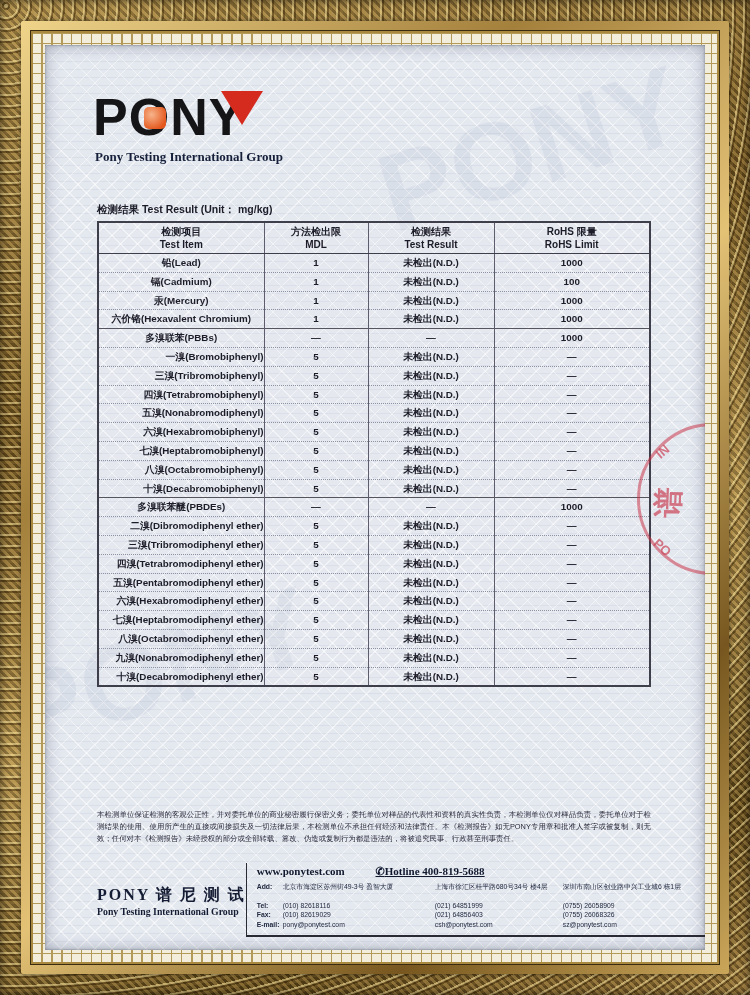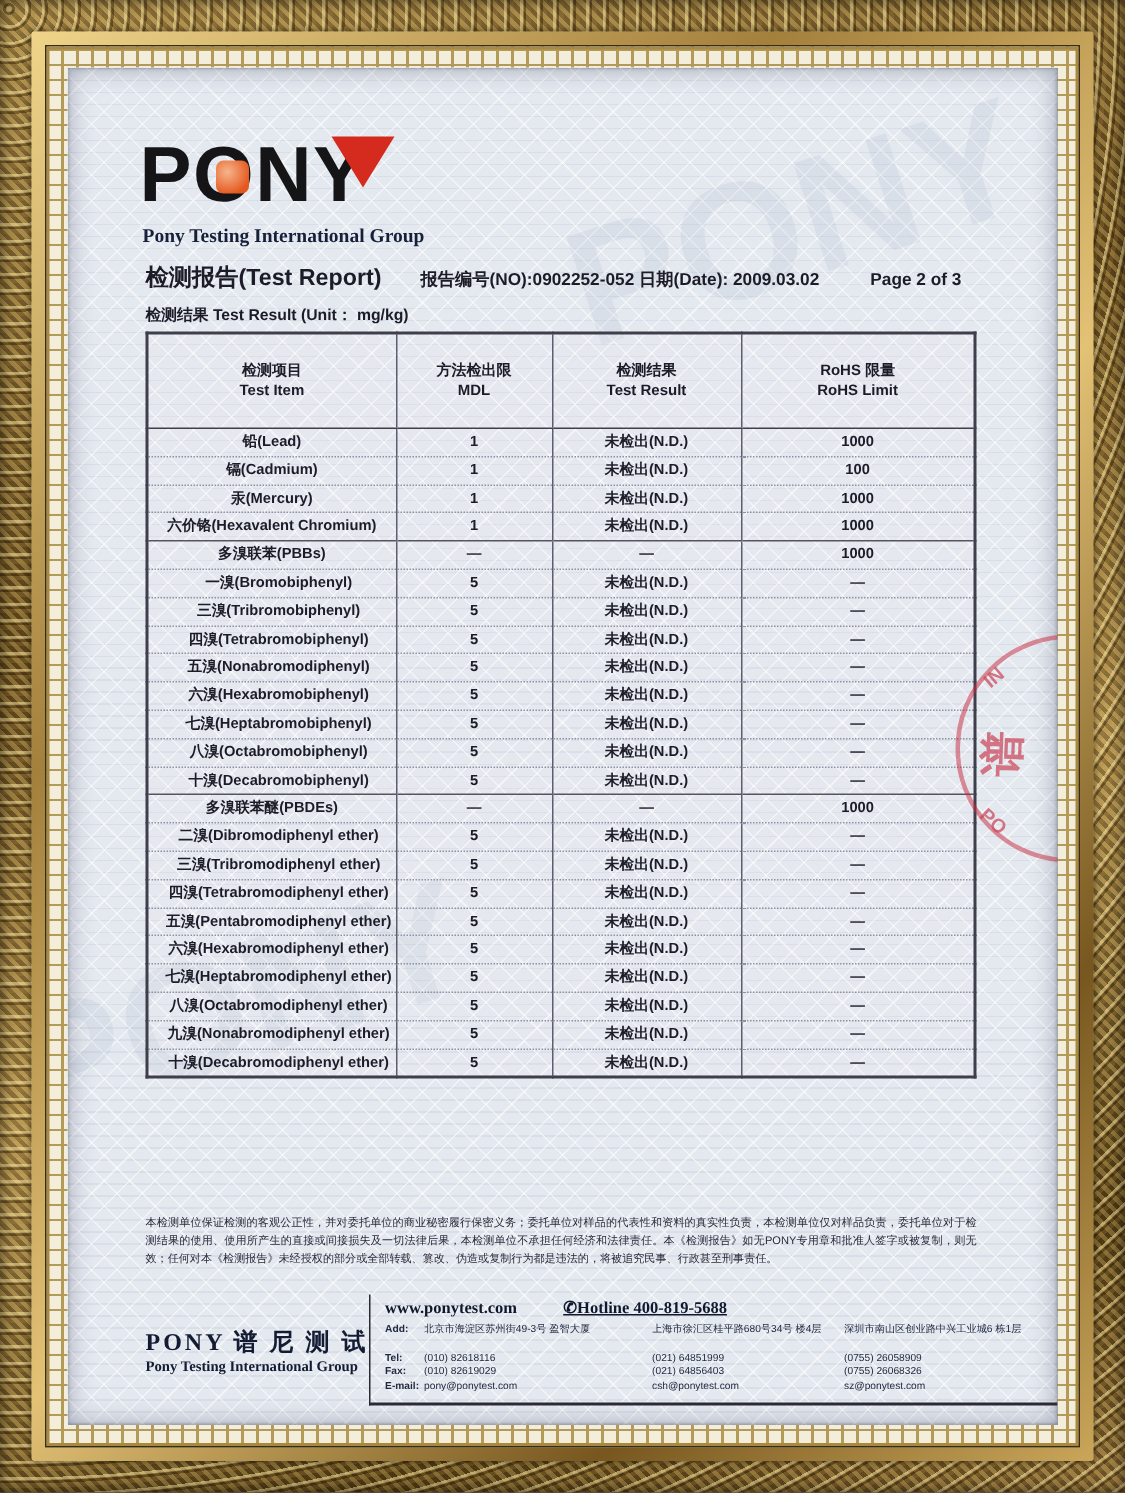--- a/index.html
+++ b/index.html
@@ -50,27 +50,27 @@
   
   .title-row{position:absolute;left:52px;top:130px;width:560px;display:flex;align-items:baseline;}
   .report-title{font-size:15.5px;font-weight:bold;}
   .report-no{font-size:11.5px;font-weight:bold;margin-left:26px;white-space:nowrap;}
   .page-no{font-size:11.5px;font-weight:bold;margin-left:34px;white-space:nowrap;}
   .unit-row{position:absolute;left:52px;top:158px;font-size:10.5px;font-weight:bold;}
 
   
   table.results{position:absolute;left:52px;top:176px;width:552px;border-collapse:collapse;
     border:2px solid #3f3f4c;table-layout:fixed;background:rgba(255,255,255,.06);}
-  table.results th{font-size:10px;font-weight:bold;line-height:1.3;padding:18px 0;border-bottom:1.6px solid #3f3f4c;}
+  table.results th{font-size:10px;font-weight:bold;line-height:1.3;padding:2px 0;border-bottom:1.6px solid #3f3f4c;}
   table.results td{font-size:9.8px;font-weight:600;height:17.8px;line-height:17.8px;padding:0;text-align:center;
     overflow:hidden;white-space:nowrap;}
   table.results td+td, table.results th+th{border-left:1px solid #5d5d6e;}
   table.results tbody tr+tr td{border-top:1px dotted #8d93a2;}
   table.results tbody tr.group td{border-top:1px solid #55555f;}
-  table.results tbody tr.congener td:first-child{text-align:center;padding-left:9px;}
+  table.results tbody tr.congener td:first-child{text-align:right;padding-left:9px;}
 
   
   .stamp{position:absolute;top:378px;right:-84px;width:152px;height:152px;border-radius:50%;
     border:3px solid rgba(198,42,62,.6);opacity:.85;}
   .stamp span{position:absolute;color:rgba(198,42,62,.72);font-weight:bold;}
   .stamp .arc-top{left:16px;top:18px;font-size:13px;transform:rotate(-40deg);}
   .stamp .arc-bottom{left:13px;bottom:17px;font-size:13px;transform:rotate(42deg);}
   .stamp .center-glyph{left:14px;top:56px;font-size:30px;transform:rotate(-88deg);}
 
   
@@ -109,25 +109,20 @@
         <div class="wm wm1">PONY</div>
         <div class="wm wm2">PONY</div>
 
         <div class="logo">
           <div class="logo-word">PONY</div>
           <div class="logo-osq"></div>
           <div class="logo-ytri"></div>
         </div>
         <div class="tagline">Pony Testing International Group</div>
 
-        <div class="title-row">
-          <span class="report-title">检测报告(Test Report)</span>
-          <span class="report-no">报告编号(NO):0902252-052  日期(Date): 2009.03.02</span>
-          <span class="page-no">Page 2 of 3</span>
-        </div>
         <div class="unit-row">检测结果 Test Result  (Unit： mg/kg)</div>
 
         <table class="results">
           <colgroup>
             <col style="width:166px">
               <col style="width:104px">
               <col style="width:126px">
               <col style="width:156px">
           </colgroup>
           <thead>

